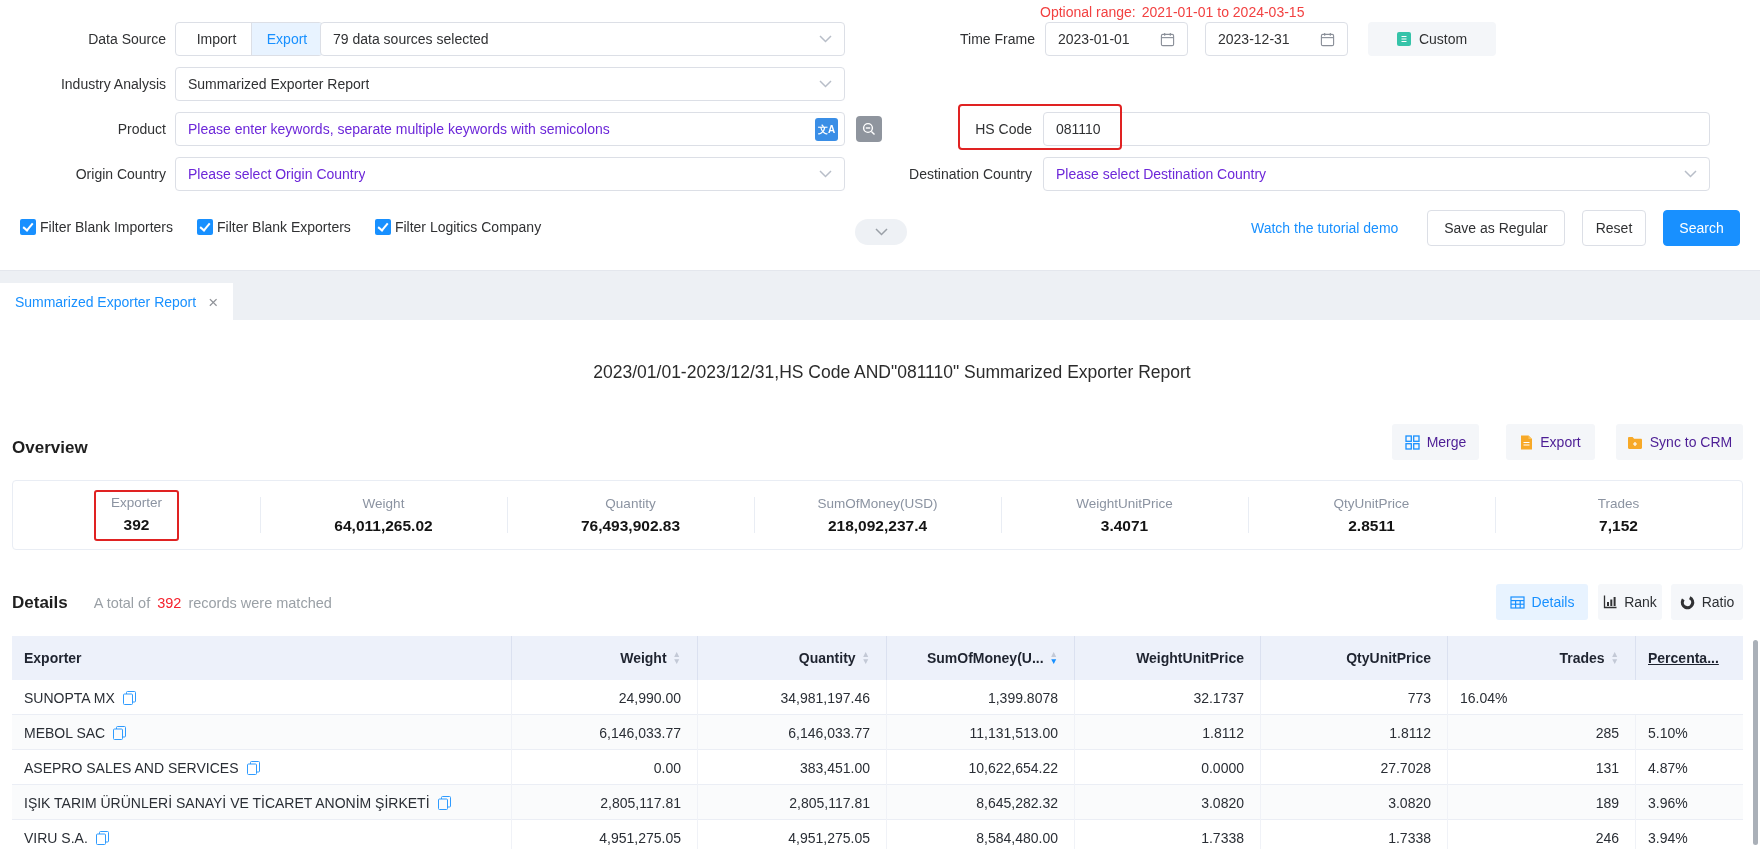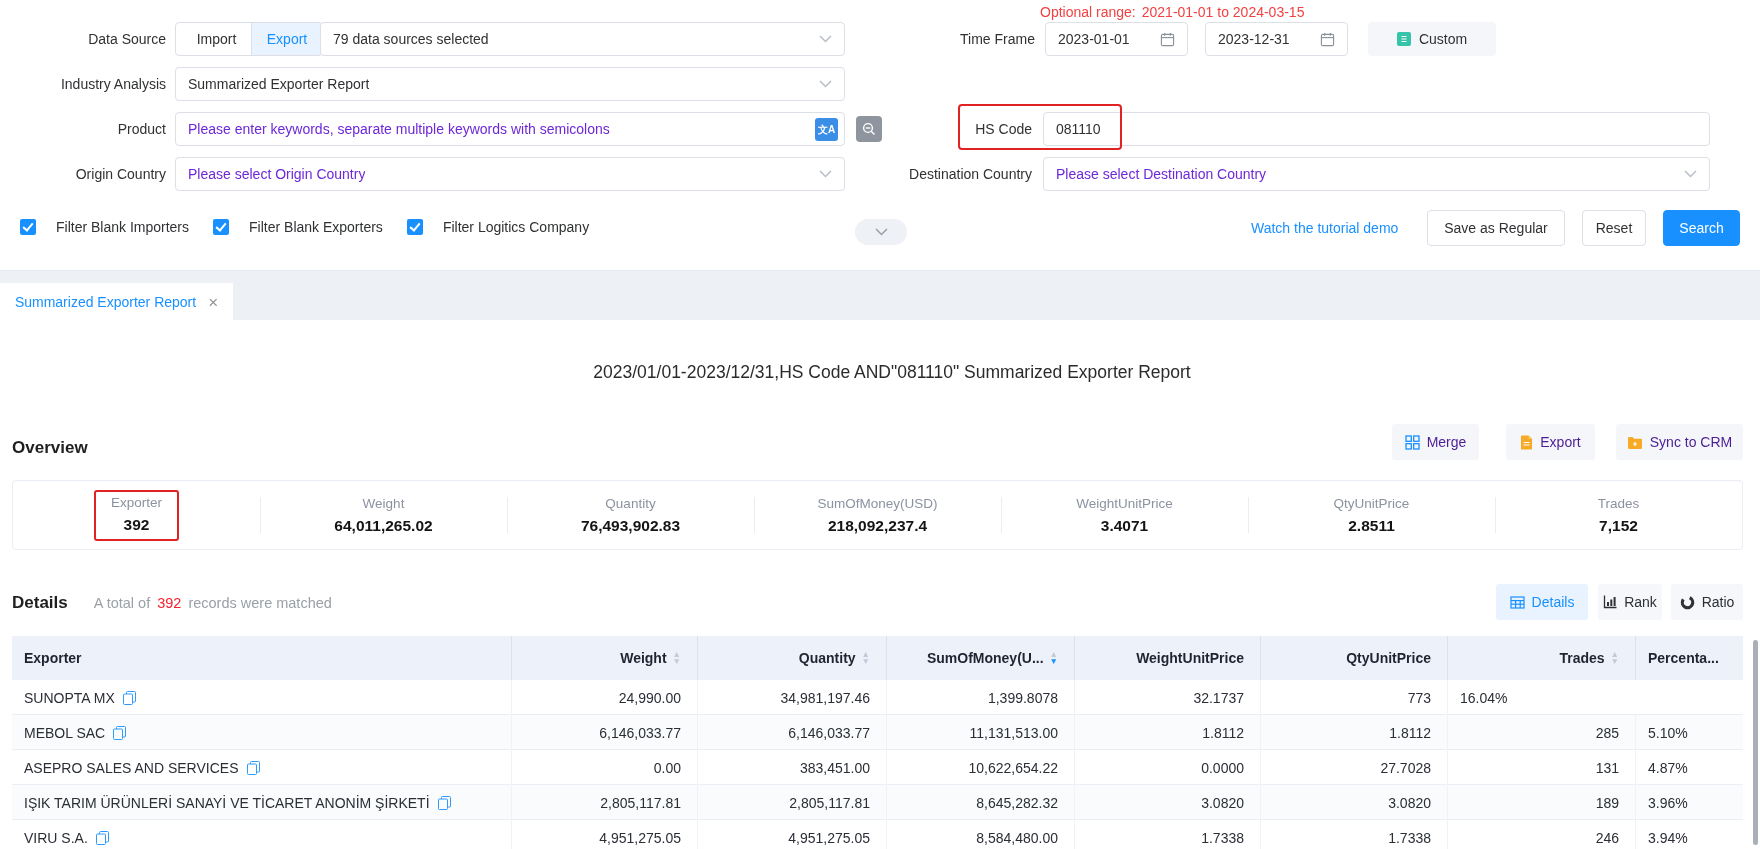--- a/index.html
+++ b/index.html
@@ -21,21 +21,21 @@
   .seg .export { background:#e8f3ff; color:#1890ff; }
   .red-note { position:absolute; top:4px; left:1040px; font-size:14px; color:#f24141; white-space:nowrap; }
   .red-note b { font-weight:normal; margin-left:6px; }
   .icon-btn-gray { position:absolute; width:26px; height:26px; border-radius:4px; background:#8f959e;
           display:flex; align-items:center; justify-content:center; cursor:pointer; }
   .translate { position:absolute; right:6px; top:5px; width:23px; height:23px; border-radius:3px;
           background:#3a8ee6; color:#fff; font-size:10px; font-weight:bold;
           display:flex; align-items:center; justify-content:center; cursor:pointer; }
   .annotation { position:absolute; border:2px solid #e02222; border-radius:4px; pointer-events:none; z-index:6; }
   .cbx-row { position:absolute; left:20px; top:219px; display:flex; gap:24px; align-items:center; }
-  .cbx-item { display:flex; align-items:center; gap:20px; font-size:14px; color:#303133; cursor:pointer; }
+  .cbx-item { display:flex; align-items:center; gap:4px; font-size:14px; color:#303133; cursor:pointer; }
   .cbx { width:16px; height:16px; background:#1890ff; border-radius:2px; position:relative; }
   .cbx::after { content:""; position:absolute; left:5px; top:2px; width:4px; height:8px;
           border:solid #fff; border-width:0 2px 2px 0; transform:rotate(40deg); }
   .pill { position:absolute; left:855px; top:219px; width:52px; height:26px; border-radius:13px;
           background:#eef1f5; display:flex; align-items:center; justify-content:center; cursor:pointer; }
   .link { color:#1890ff; font-size:14px; text-decoration:none; cursor:pointer; }
   .btn { position:absolute; height:36px; border:1px solid #dcdfe6; border-radius:4px; background:#fff;
           font-size:14px; color:#303133; display:flex; align-items:center; justify-content:center; cursor:pointer; }
   .btn-primary { background:#1890ff; border-color:#1890ff; color:#fff; }
 
@@ -68,21 +68,21 @@
   .dhead .dc { font-size:14.5px; color:#f5222d; margin:0 7px; }
   .vbtn { position:absolute; top:584px; height:36px; border-radius:3px; background:#f5f7fa;
           display:flex; align-items:center; justify-content:center; gap:7px; font-size:14px; color:#2c2f33; cursor:pointer; }
   .vbtn.active { background:#e8f3ff; color:#1890ff; }
 
   
   .grid { display:grid; grid-template-columns:500px 186px 189px 188px 186px 187px 188px 107px; }
   .thead { position:absolute; left:12px; top:636px; width:1731px; height:44px; background:#edf1fa; }
   .thead .hc { display:flex; align-items:center; font-size:14px; font-weight:bold; color:#1f2430;
           height:44px; border-right:1px solid #dbe1f0; white-space:nowrap; overflow:hidden; }
-  .thead .hc:last-child { border-right:none; }
+  .thead .hc:last-child { border-right:none;text-decoration:underline; }
   .hc.l { padding-left:12px; justify-content:flex-start; }
   .hc.r { padding-right:16px; justify-content:flex-end; }
   .sorters { display:inline-flex; flex-direction:column; margin-left:6px; font-size:8.5px;
           line-height:7px; color:#c3c9d6; }
   .sorters .on { color:#1890ff; }
   .trow { position:absolute; left:12px; width:1731px; height:35px; background:#fff; border-bottom:1px solid #ebeef5; }
   .trow.alt { background:#fafbfc; }
   .trow .tc { display:flex; align-items:center; font-size:14px; color:#2a2e35; height:35px;
           border-right:1px solid #f0f2f7; white-space:nowrap; overflow:hidden; }
   .trow .tc:last-child { border-right:none; }

